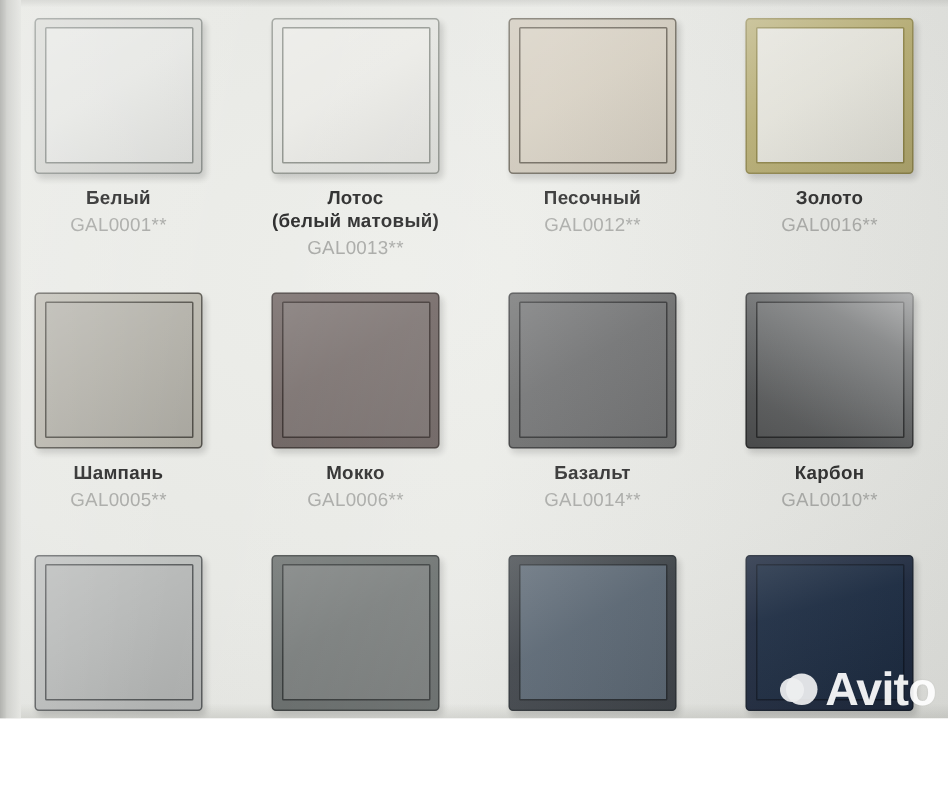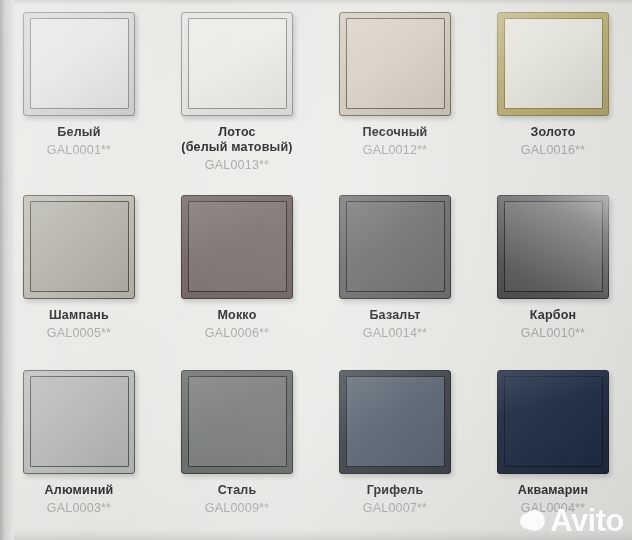--- a/index.html
+++ b/index.html
@@ -3,21 +3,21 @@
 <meta charset="utf-8">
 <style>
   html, body {
     margin: 0;
     padding: 0;
     background: #ffffff;
   }
   #page {
     position: relative;
     width: 632px;
-    height: 540px;
+    height: 479px;
     overflow: hidden;
     background: #e9eae6;
     font-family: "Liberation Sans", sans-serif;
   }
 
   
   .paper {
     position: absolute;
     inset: 0;
     background:

